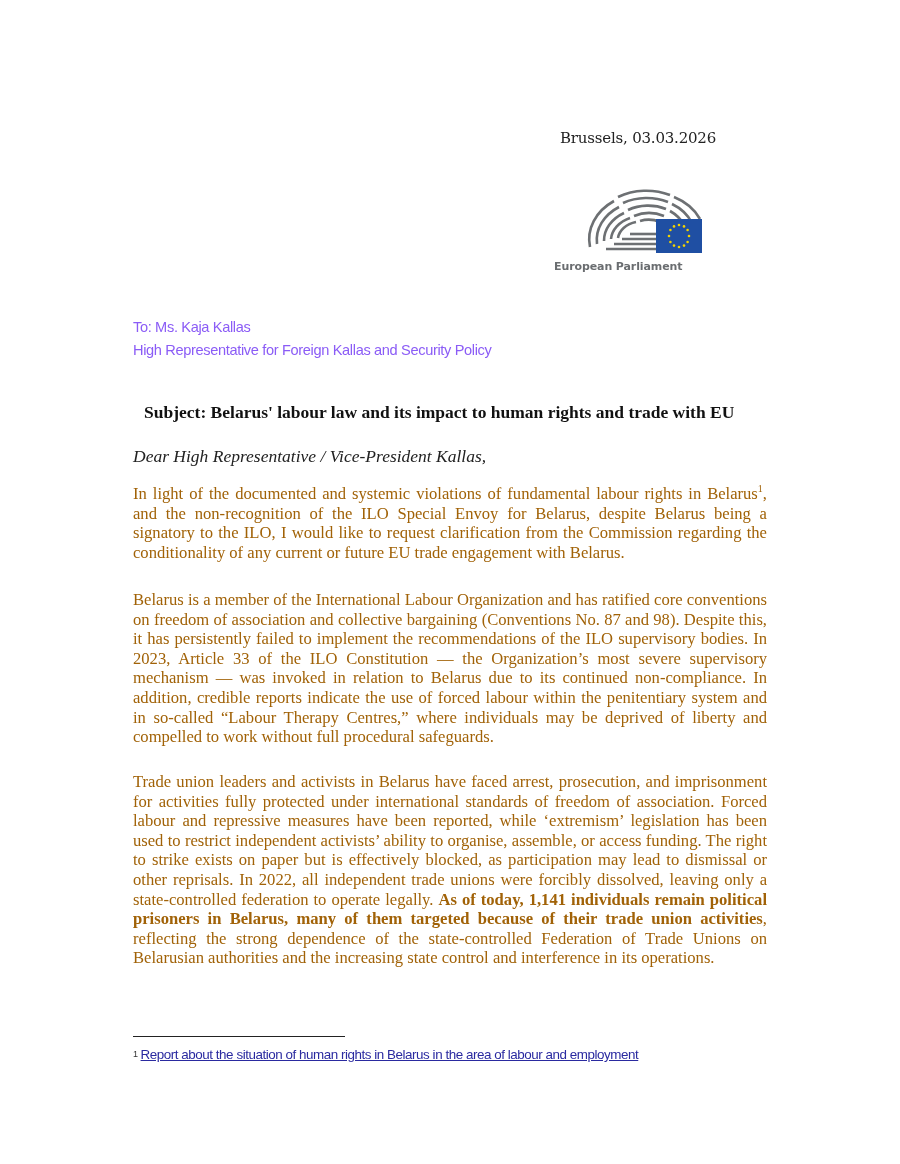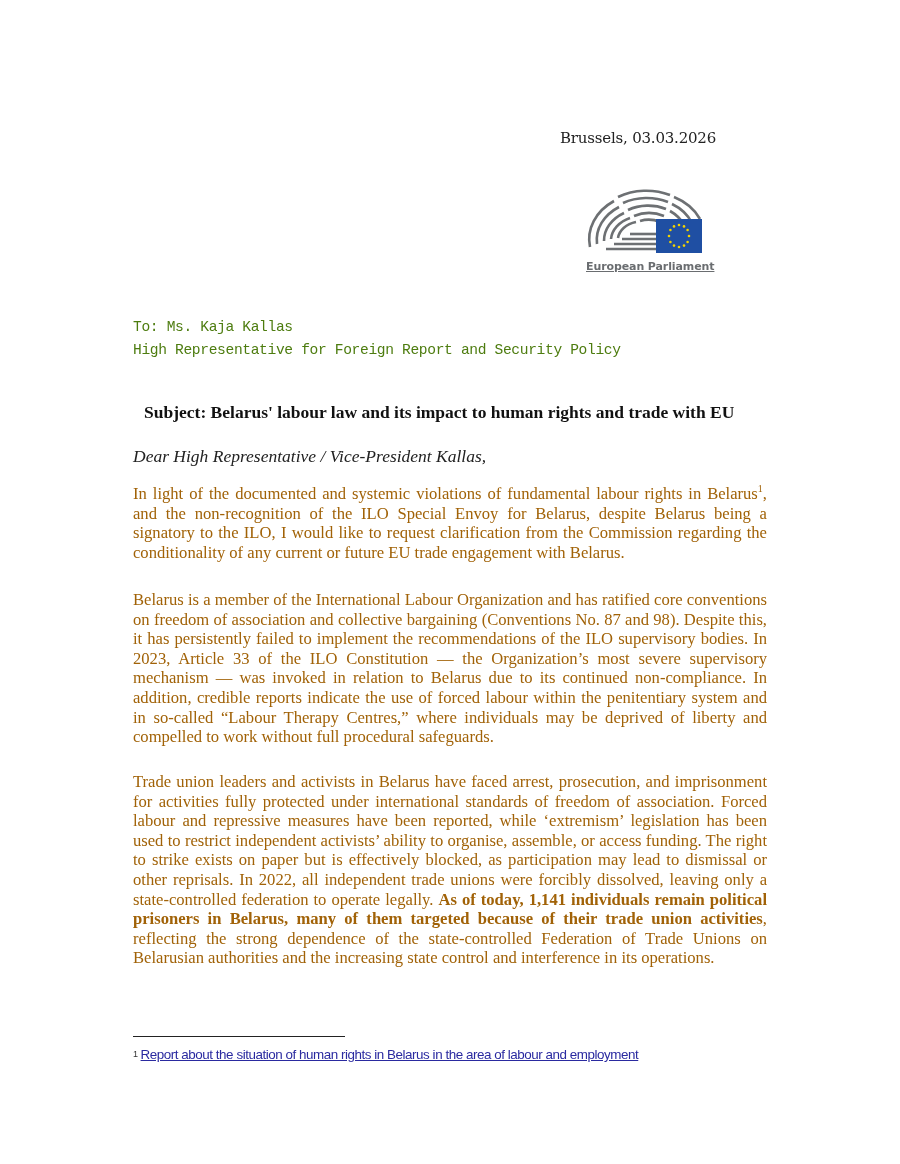--- a/index.html
+++ b/index.html
@@ -8,28 +8,28 @@
 
   .date {
     position: absolute; left: 560px; top: 105px;
     font-family: "DejaVu Serif", serif; font-size: 15px; color: #222;
     letter-spacing: -0.2px;
   }
 
   .logo { position: absolute; left: 584px; top: 165px; width: 122px; height: 90px; }
   .logo svg { display: block; }
   .logo-text {
-    position: absolute; left: 586px; top: 236px;
+    position: absolute; left: 554px; top: 236px;
     font-family: "DejaVu Sans", sans-serif; font-size: 11px; color: #6a6d70;
-    font-weight: 600; letter-spacing: -0.1px; text-decoration: underline;
+    font-weight: 600; letter-spacing: -0.1px;
   }
 
   .address {
     position: absolute; left: 133px; top: 292px;
-    font-family: Liberation Mono, monospace; font-size: 14.6px; color: #4d7c0f; line-height: 22.5px;
+    font-family: Liberation Sans, sans-serif; font-size: 14.6px; color: #8b5cf6; line-height: 22.5px;
     letter-spacing: -0.35px;
   }
   .address div { white-space: nowrap; }
 
   .subject {
     position: absolute; left: 144px; top: 378px; width: 640px;
     font-family: "Liberation Serif", serif; font-size: 17.5px; font-weight: bold; color: #111;
     white-space: nowrap;
   }
 
@@ -107,21 +107,21 @@
         <circle cx="85" cy="47" r="1.3"></circle>
         <circle cx="86.4" cy="41" r="1.3"></circle>
         <circle cx="90" cy="37.4" r="1.3"></circle>
       </g>
     </svg>
   </div>
   <div class="logo-text">European Parliament</div>
 
   <div class="address">
     <div>To: Ms. Kaja Kallas</div>
-    <div>High Representative for Foreign Report and Security Policy</div>
+    <div>High Representative for Foreign Kallas and Security Policy</div>
   </div>
 
   <div class="subject">Subject: Belarus' labour law and its impact to human rights and trade with EU</div>
 
   <div class="salutation">Dear High Representative / Vice-President Kallas,</div>
 
   <div class="para p1"><span>In light of the documented and systemic violations of fundamental labour rights in Belarus</span><sup>1</sup><span>, and the non-recognition of the ILO Special Envoy for Belarus, despite Belarus being a signatory to the ILO, I would like to request clarification from the Commission regarding the conditionality of any current or future EU trade engagement with Belarus.</span></div>
 
   <div class="para p2">Belarus is a member of the International Labour Organization and has ratified core conventions on freedom of association and collective bargaining (Conventions No. 87 and 98). Despite this, it has persistently failed to implement the recommendations of the ILO supervisory bodies. In 2023, Article 33 of the ILO Constitution — the Organization’s most severe supervisory mechanism — was invoked in relation to Belarus due to its continued non-compliance. In addition, credible reports indicate the use of forced labour within the penitentiary system and in so-called “Labour Therapy Centres,” where individuals may be deprived of liberty and compelled to work without full procedural safeguards.</div>
 

